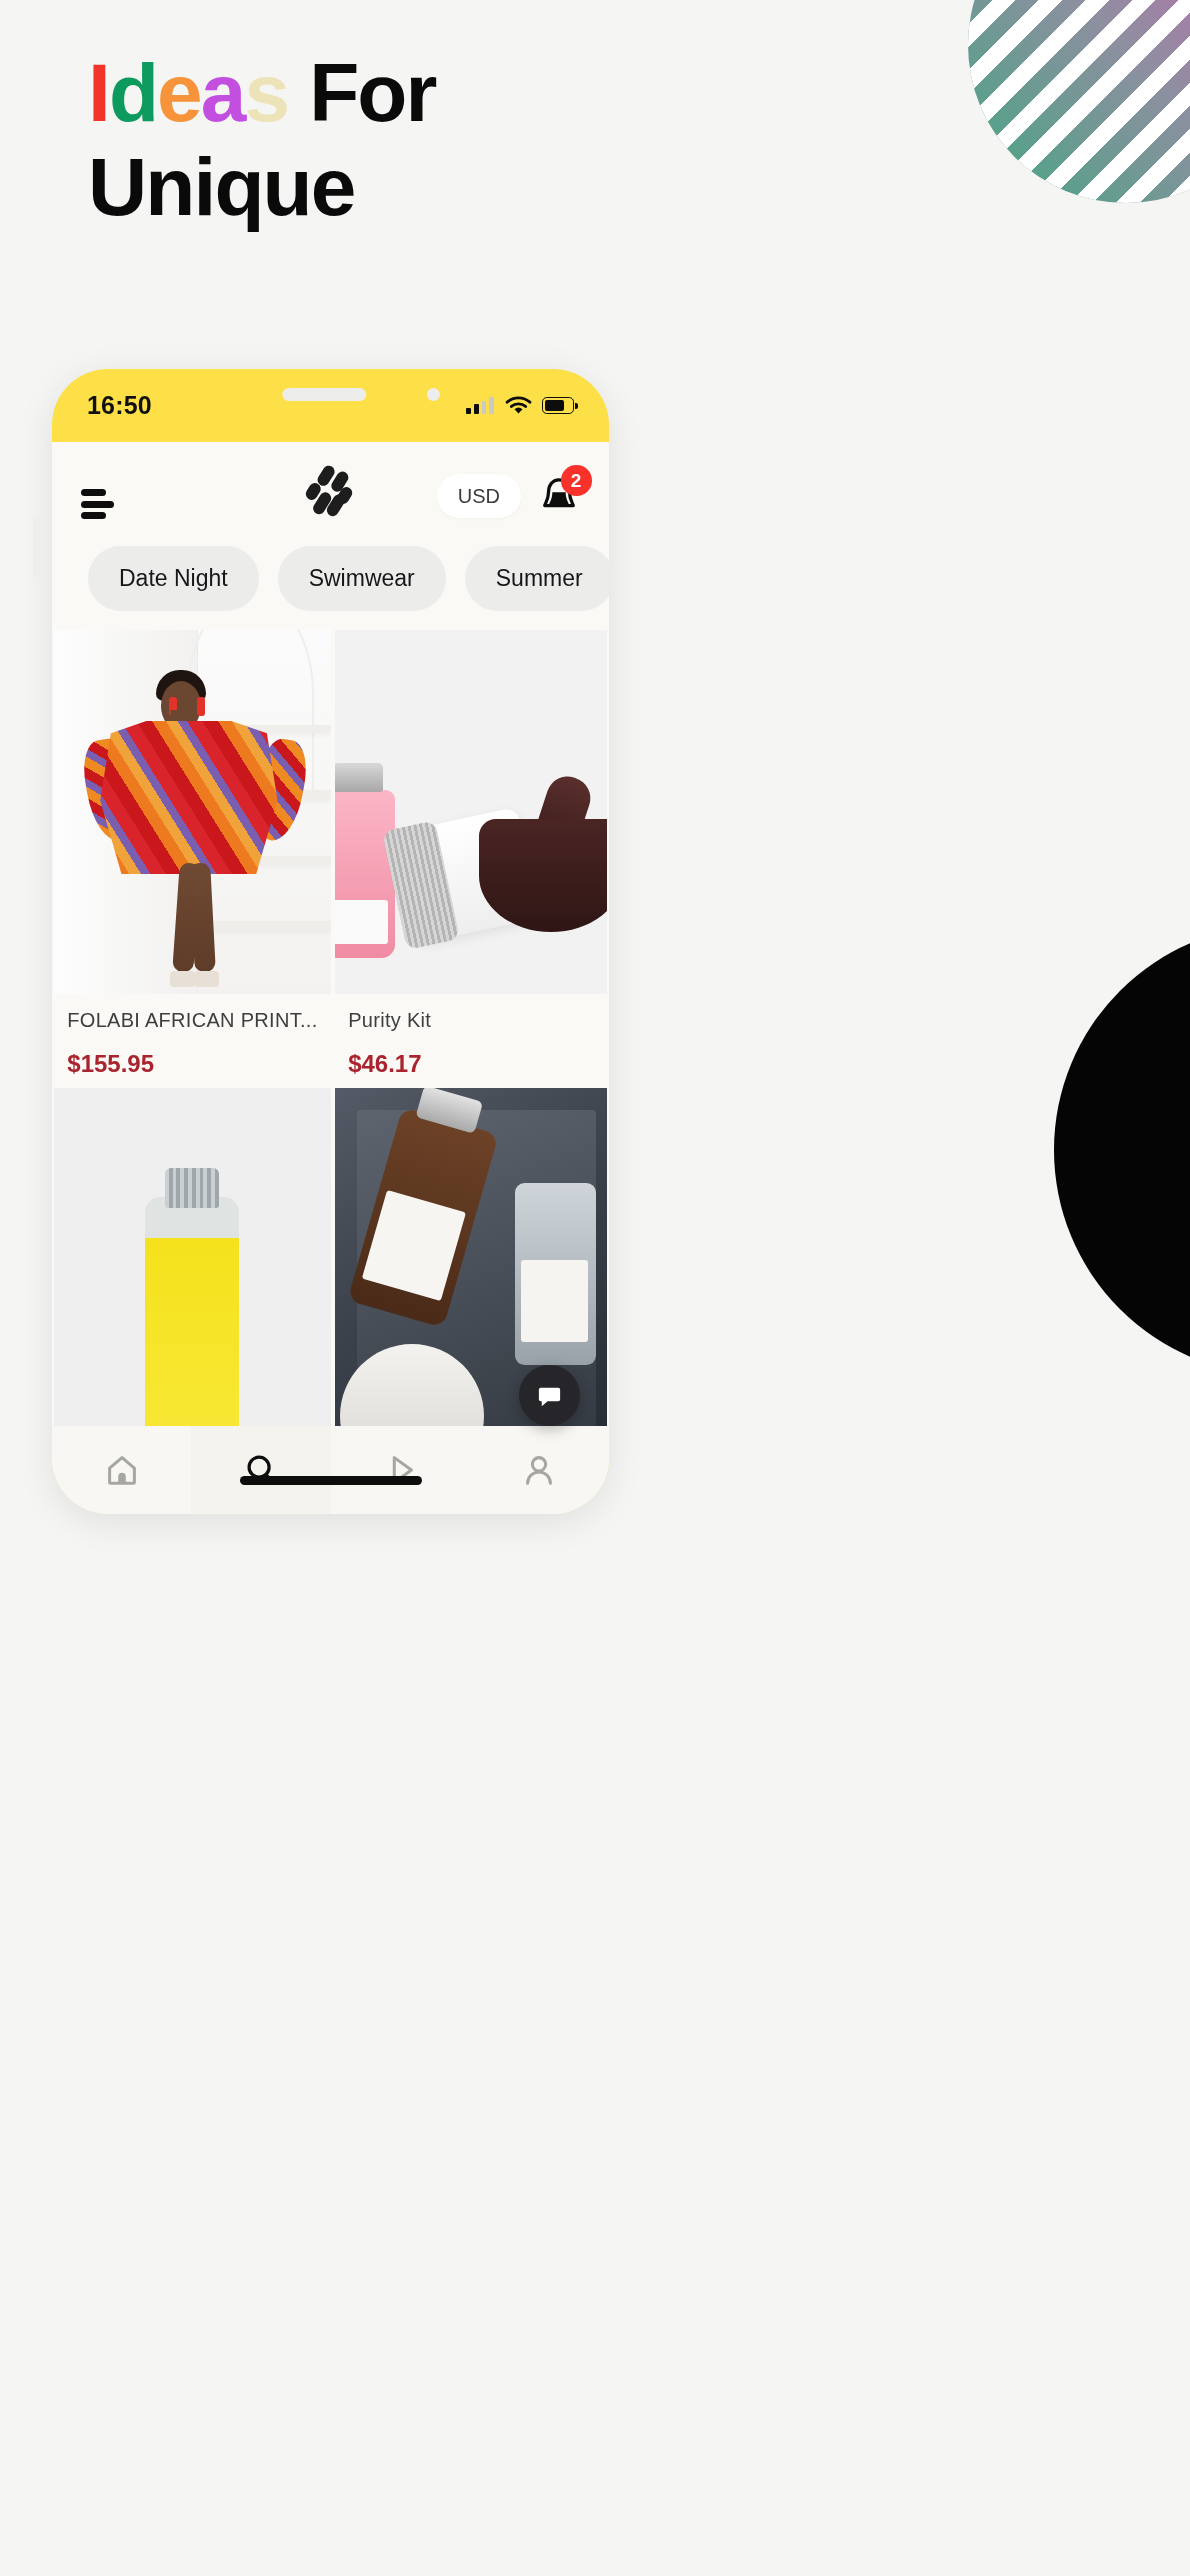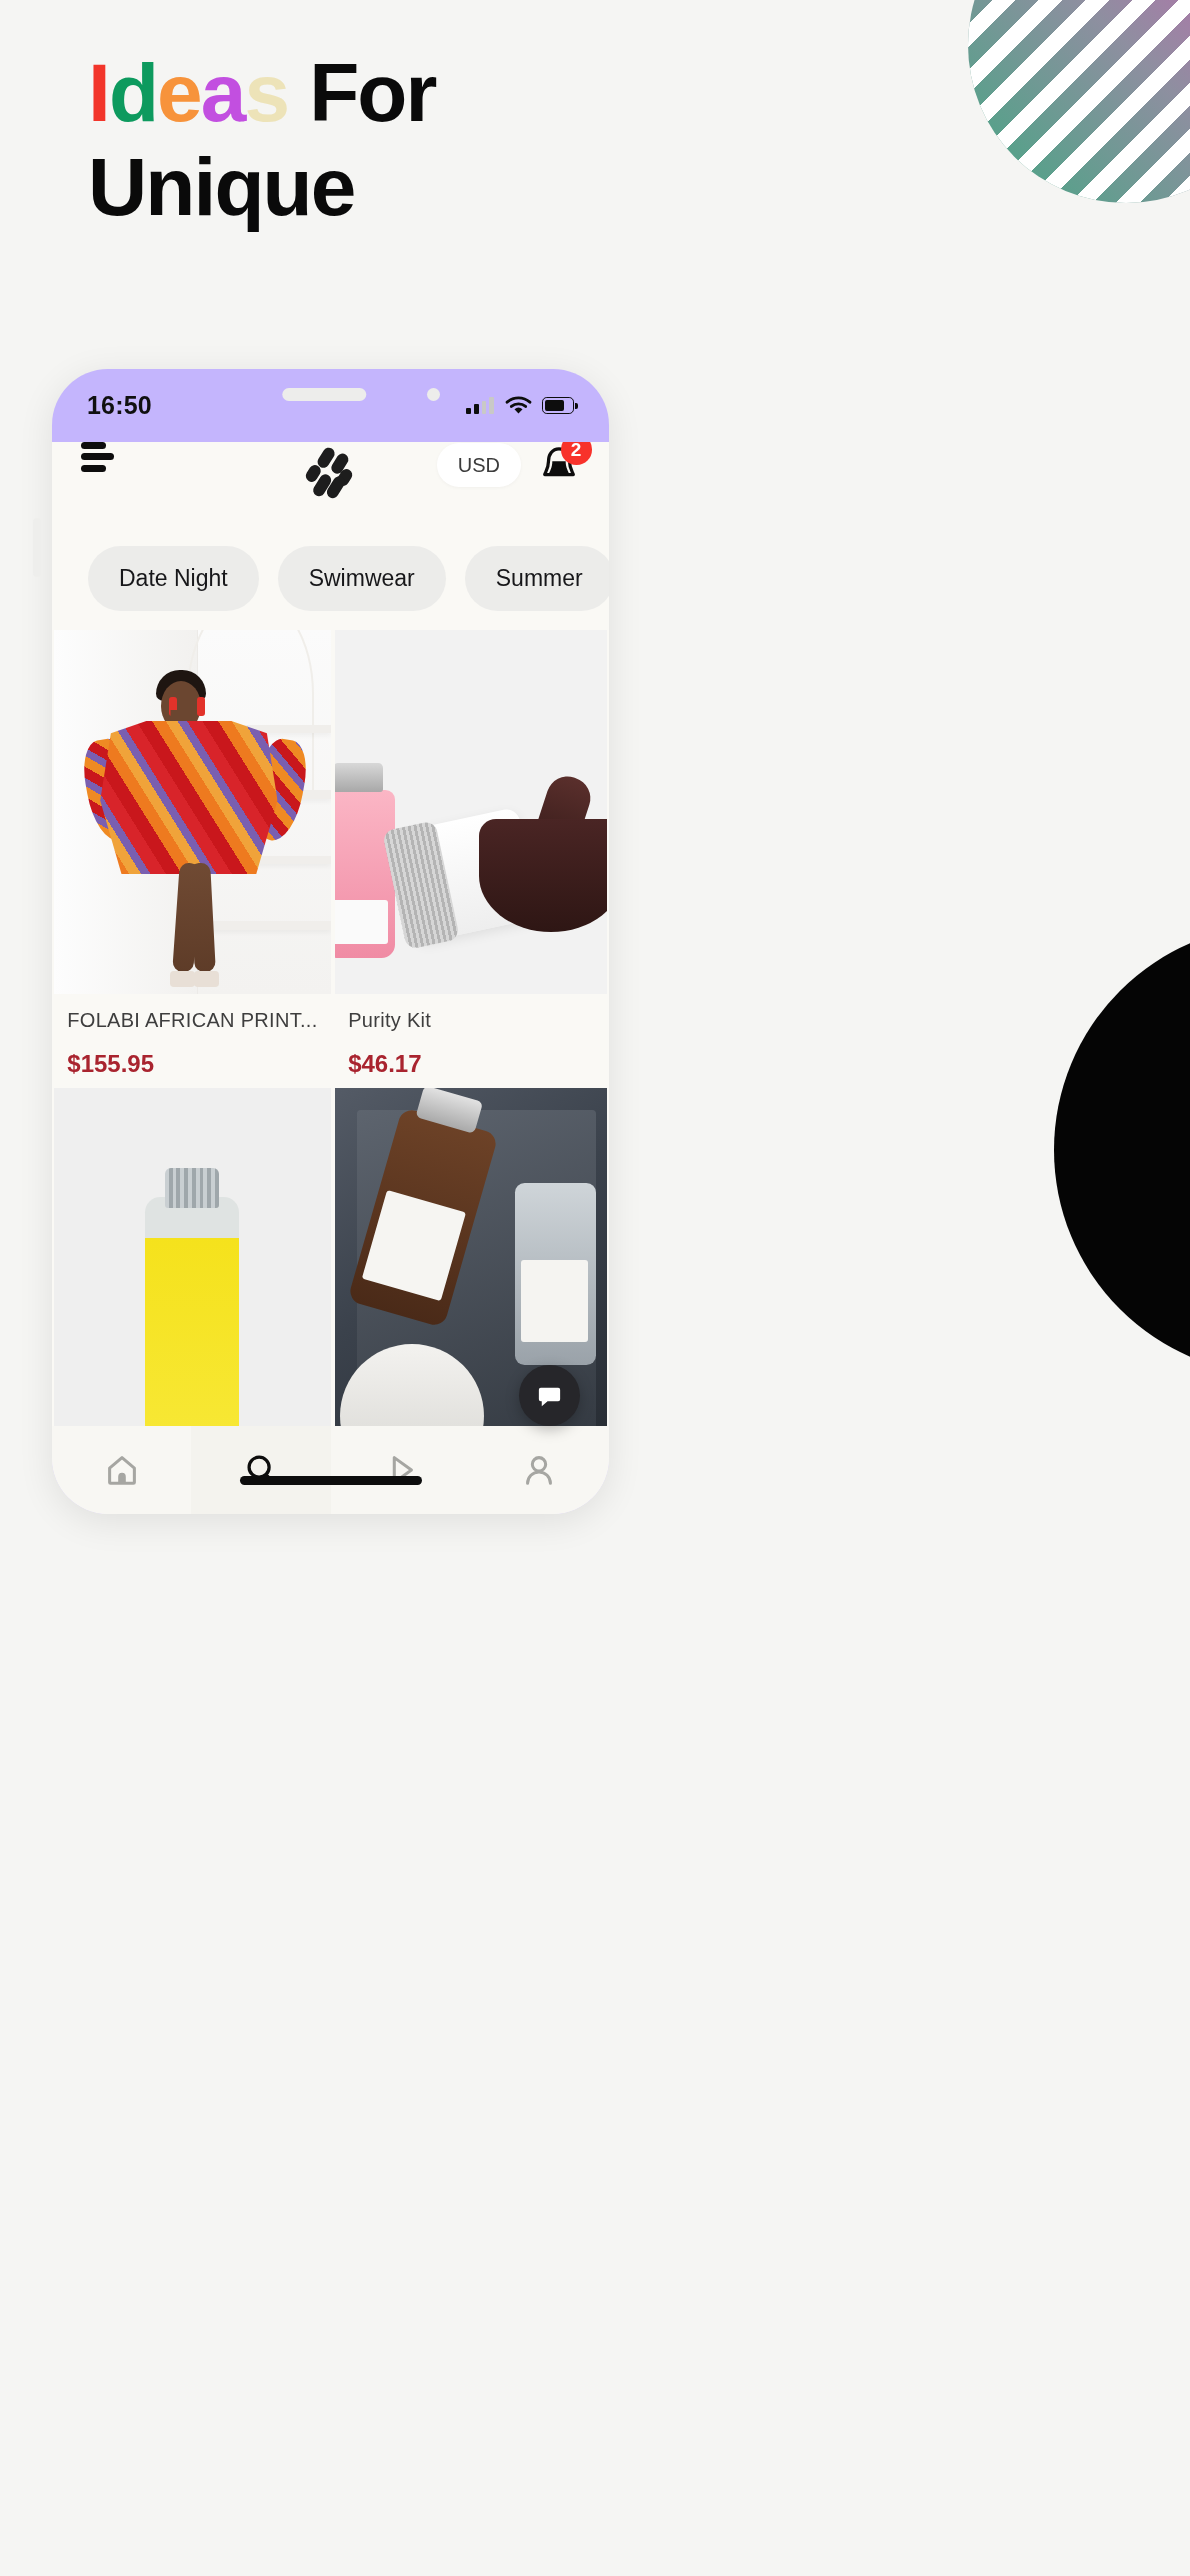--- a/index.html
+++ b/index.html
@@ -65,21 +65,21 @@
   #headline .line { display: block; white-space: nowrap; }
   #headline .ch { display: inline; }
 
   
   #phone {
     position: absolute;
     top: 369px;
     left: 52px;
     width: 557px;
     height: 1145px;
-    background: #c4b5fd;
+    background: #fde047;
     border-radius: 56px;
     box-shadow: 0 7.7px 36px rgba(0,0,0,0.09);
     overflow: hidden;
     z-index: 6;
   }
   #phone-side-button {
     position: absolute;
     top: 518px;
     left: 33px;
     width: 7.7px;
@@ -154,21 +154,21 @@
   .app {
     background: #faf9f5;
     height: calc(100% - 73px);
     position: relative;
     overflow: hidden;
   }
 
   .appbar {
     height: 77px;
     display: flex;
-    align-items: flex-start;
+    align-items: flex-end;
     padding: 0 29px;
     position: relative;
   }
   .hamburger { display:flex; flex-direction:column; gap:4.8px; width:33px; cursor:pointer; }
   .hamburger i { display:block; height:6.7px; border-radius:3.8px; background:#0d0d0d; }
   .hamburger i:nth-child(1){ width: 25px; }
   .hamburger i:nth-child(2){ width: 33px; }
   .hamburger i:nth-child(3){ width: 25px; }
 
   .brand-logo {

